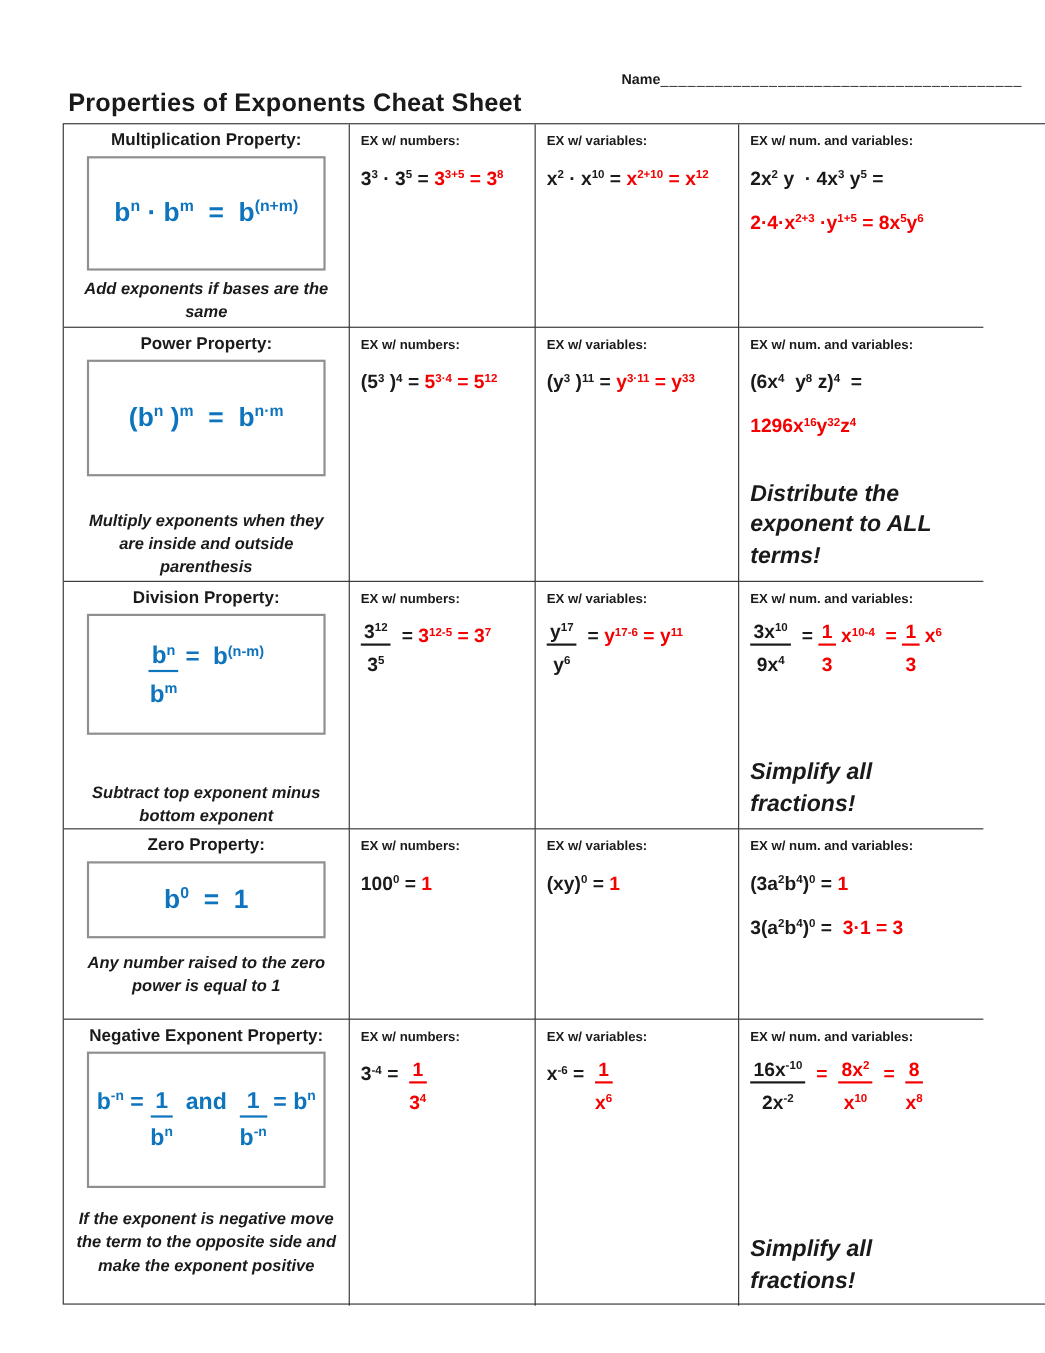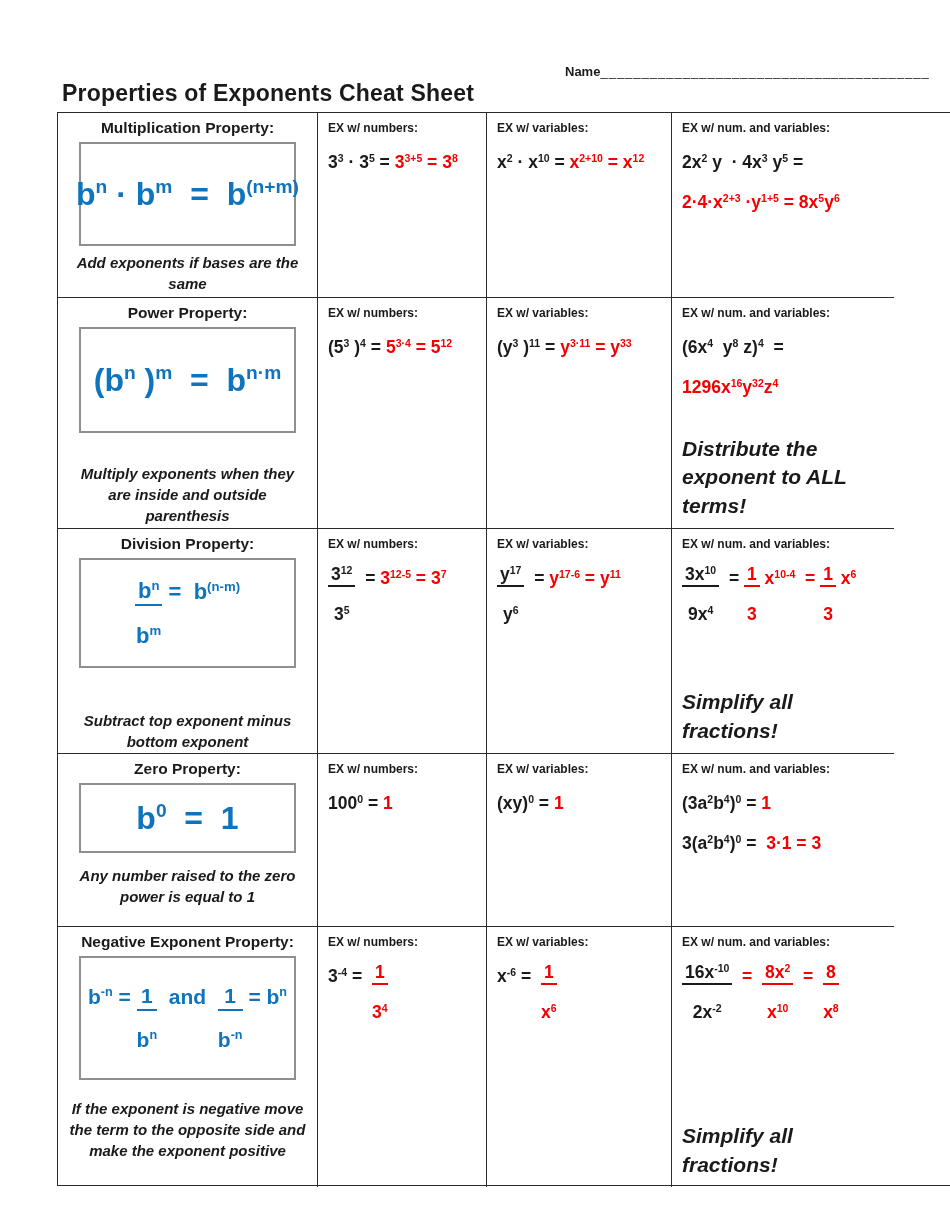--- a/index.html
+++ b/index.html
@@ -12,31 +12,31 @@
     grid-template-columns:260px 169px 185px 222px;grid-template-rows:185px 231px 225px 173px 260px;
     border:1px solid var(--line);box-sizing:border-box;font-weight:bold;}
   .cell{border-right:1px solid var(--line);border-bottom:1px solid var(--line);box-sizing:border-box;
     padding:8px 10px;position:relative;overflow:hidden;}
   .last-col{border-right:none;}
   .last-row{border-bottom:none;}
   .c-prop{text-align:center;padding-top:6px;}
   .prop-title{font-size:15.5px;}
   .formula-box{border:2px solid var(--box_border);width:89%;margin:5px auto 0;display:flex;align-items:center;justify-content:center;}
   .bh1{height:100px}.bh2{height:102px}.bh3{height:106px}.bh4{height:66px}.bh5{height:120px}
-  .formula{color:var(--blue);font-size:32px;white-space:nowrap;}
+  .formula{color:var(--blue);font-size:24px;white-space:nowrap;}
   .fs-div{font-size:22px}.fs-neg{font-size:21px}
   .prop-note{font-style:italic;font-size:15px;line-height:1.4;}
   .mt1{margin-top:6px}.mt2{margin-top:30px}.mt3{margin-top:42px}.mt4{margin-top:12px}.mt5{margin-top:18px}
   .ex-label{font-size:12px;margin-bottom:14px;white-space:nowrap;}
   .math-line{font-size:17.5px;line-height:1.5;margin-bottom:14px;white-space:nowrap;}
   .red{color:var(--red);}
   sup{font-size:60%;vertical-align:baseline;position:relative;top:-0.6em;font-weight:bold;}
   .frac{display:inline-block;vertical-align:top;text-align:center;line-height:1.05;}
   .frac .num{display:block;border-bottom:2.5px solid currentColor;padding:0 3px 2px;}
-  .frac .den{display:block;padding-top:18px;}
+  .frac .den{display:block;padding-top:8px;}
   .bottom-note{position:absolute;left:10px;bottom:8px;right:6px;font-style:italic;font-size:21px;text-align:left;line-height:1.35;}
 </style>
 </head>
 <body>
 
 <div class="page-title">Properties of Exponents Cheat Sheet</div>
 <div class="name-block">
   <span class="name-label">Name</span><span class="name-line">________________________________________</span>
 </div>
 

